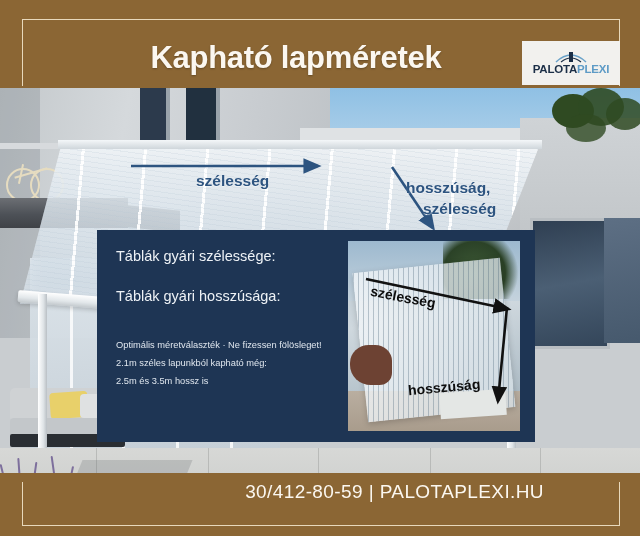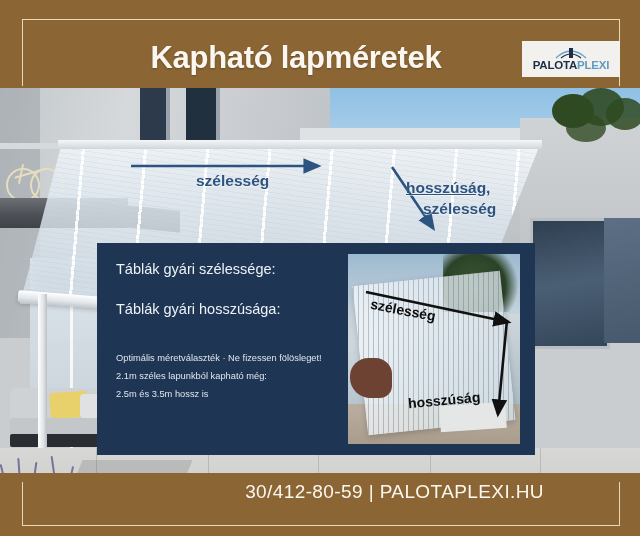--- a/index.html
+++ b/index.html
@@ -92,31 +92,31 @@
   .bar-top{top:0;height:88px;}
   .bar-bottom{top:473px;height:63px;}
   .bar-frame{position:absolute;border:1px solid #e8d9bc;}
   .frame-top{left:22px;top:19px;width:596px;height:66px;border-bottom:none;}
   .frame-bottom{left:22px;top:482px;width:596px;height:43px;border-top:none;}
 
   .title{position:absolute;left:0;top:40px;width:592px;text-align:center;
     color:#fbf7f0;font-size:31px;font-weight:bold;letter-spacing:-.3px;
     text-shadow:0 1px 2px rgba(0,0,0,.28);}
 
-  .logo{position:absolute;left:522px;top:41px;width:98px;height:36px;background:#f2f1ee;
+  .logo{position:absolute;left:522px;top:41px;width:98px;height:44px;background:#f2f1ee;
     display:flex;flex-direction:column;align-items:center;justify-content:center;text-align:right;}
   .logo-arch{width:34px;height:13px;position:relative;margin-bottom:1px;}
   .logo-word{font-size:11.5px;font-weight:bold;letter-spacing:-.2px;line-height:1;}
   .lw-a{color:#1b2e46;} .lw-b{color:#5e9bc6;}
 
   .footer-text{position:absolute;left:0;top:481px;width:544px;text-align:right;
     color:#fbf7f0;font-size:19px;letter-spacing:.4px;}
 
   
-  .panel{position:absolute;left:97px;top:243px;width:438px;height:212px;background:#1e3554;}
+  .panel{position:absolute;left:97px;top:230px;width:438px;height:212px;background:#1e3554;}
   .p-title{color:#eef2f6;font-size:14.5px;}
   .p-value{color:#ffffff;font-size:16px;}
   .p-fine{color:#dfe6ee;font-size:9.3px;}
   .panel-txt{position:absolute;left:19px;top:18px;width:240px;}
 
   .photo{position:absolute;left:251px;top:11px;width:172px;height:190px;overflow:hidden;
     background:linear-gradient(170deg,#b9c6cf 0%,#cfd8de 40%,#9fb0bb 100%);}
   .photo-sky{position:absolute;left:0;top:0;width:172px;height:60px;
     background:linear-gradient(180deg,#9db9cf 0%,#c5d3dd 100%);}
   .photo-foliage{position:absolute;left:95px;top:0;width:78px;height:58px;
@@ -132,21 +132,21 @@
     background:linear-gradient(180deg,#b9aea0 0%,#a99c8c 100%);}
   .photo-card{position:absolute;left:92px;top:150px;width:66px;height:26px;background:#e4e7e5;transform:rotate(-4deg);}
   .ph-label{position:absolute;color:#0d0d0d;font-size:14px;font-weight:bold;}
   .ph-w{left:22px;top:48px;transform:rotate(11deg);}
   .ph-h{left:60px;top:138px;transform:rotate(-5deg);}
 
   
   .ann{position:absolute;color:#2d5480;font-weight:bold;font-size:15.5px;
     text-shadow:0 1px 1px rgba(255,255,255,.55);}
   .ann-w{left:196px;top:172px;}
-  .ann-h1{left:406px;top:179px;text-decoration:underline;}
+  .ann-h1{left:406px;top:179px;}
   .ann-h2{left:423px;top:200px;}
 
   svg{display:block;}
 </style>
 </head>
 <body>
 
 <div id="root">
 
   <div class="scene">

